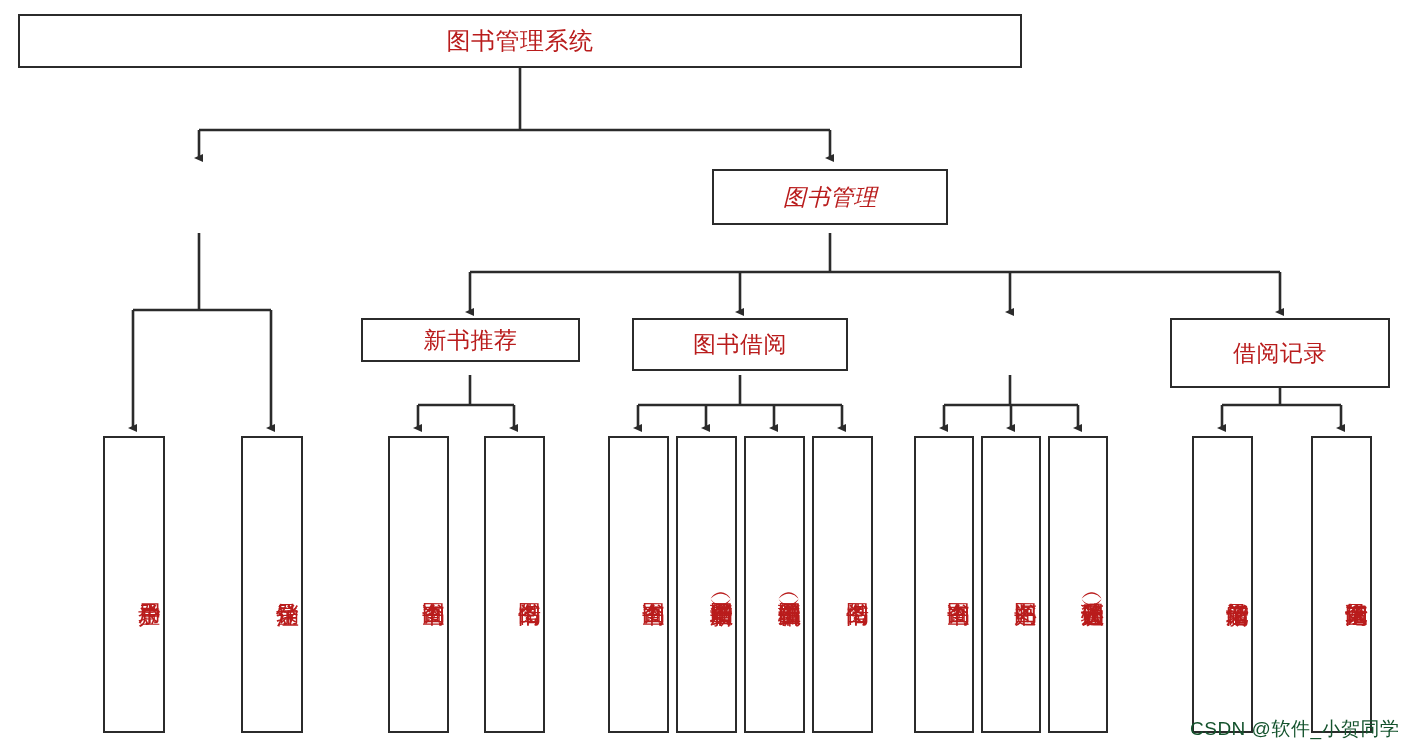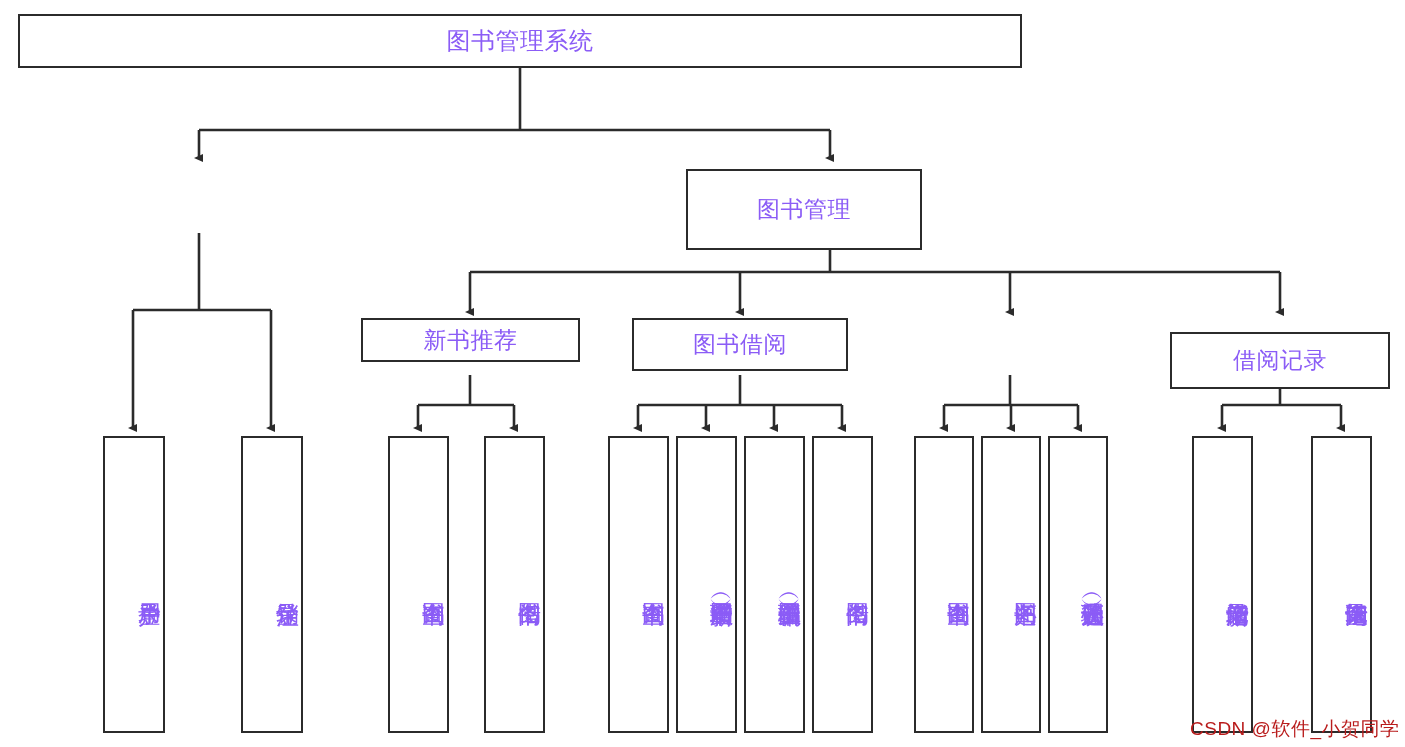--- a/index.html
+++ b/index.html
@@ -25,21 +25,21 @@
     height: 747px;
   }
   .node {
     position: absolute;
     box-sizing: border-box;
     border: 2.5px solid #2b2b2b;
     background: #ffffff;
     display: flex;
     align-items: center;
     justify-content: center;
-    color: #8b5cf6;
+    color: #b91c1c;
   }
   .node.horiz {
     font-size: 23px;
     letter-spacing: 0.5px;
   }
   .node.vert {
     writing-mode: vertical-rl;
     text-orientation: upright;
     font-size: 23px;
     line-height: 1.18;
@@ -52,21 +52,21 @@
     writing-mode: vertical-rl;
     text-orientation: upright;
     display: block;
   }
   .node.root {
     font-size: 24px;
   }
   .watermark {
     position: absolute;
     font-size: 19px;
-    color: #b91c1c;
+    color: #14532d;
     white-space: nowrap;
     letter-spacing: 0.5px;
   }
 </style>
 </head>
 <body>
 
 <div id="canvas">
 
   <svg id="wires" viewBox="0 0 1405 747" xmlns="http://www.w3.org/2000/svg">
@@ -117,31 +117,31 @@
       <path d="M1222,405 L1341,405"></path>
       <path d="M1222,405 L1222,428" marker-end="url(#arrow)"></path>
       <path d="M1341,405 L1341,428" marker-end="url(#arrow)"></path>
     </g>
   </svg>
 
   <div class="node horiz root" style="left:18px; top:14px; width:1004px; height:54px;">
     <span>图书管理系统</span>
   </div>
 
-  <div class="node horiz" style="left:686px; top:169px; width:236px; height:81px;">
+  <div class="node horiz" style="left:712px; top:169px; width:236px; height:56px;font-style:italic;">
     <span>图书管理</span>
   </div>
 
   <div class="node horiz" style="left:361px; top:318px; width:219px; height:44px;">
     <span>新书推荐</span>
   </div>
   <div class="node horiz" style="left:632px; top:318px; width:216px; height:53px;">
     <span>图书借阅</span>
   </div>
-  <div class="node horiz" style="left:1170px; top:332px; width:220px; height:57px;">
+  <div class="node horiz" style="left:1170px; top:318px; width:220px; height:70px;">
     <span>借阅记录</span>
   </div>
 
   <div class="node vert" style="left:103px; top:436px; width:62px; height:297px;">
     <span class="vtext">用户登录</span>
   </div>
   <div class="node vert" style="left:241px; top:436px; width:62px; height:297px;">
     <span class="vtext">注销登录</span>
   </div>
 

